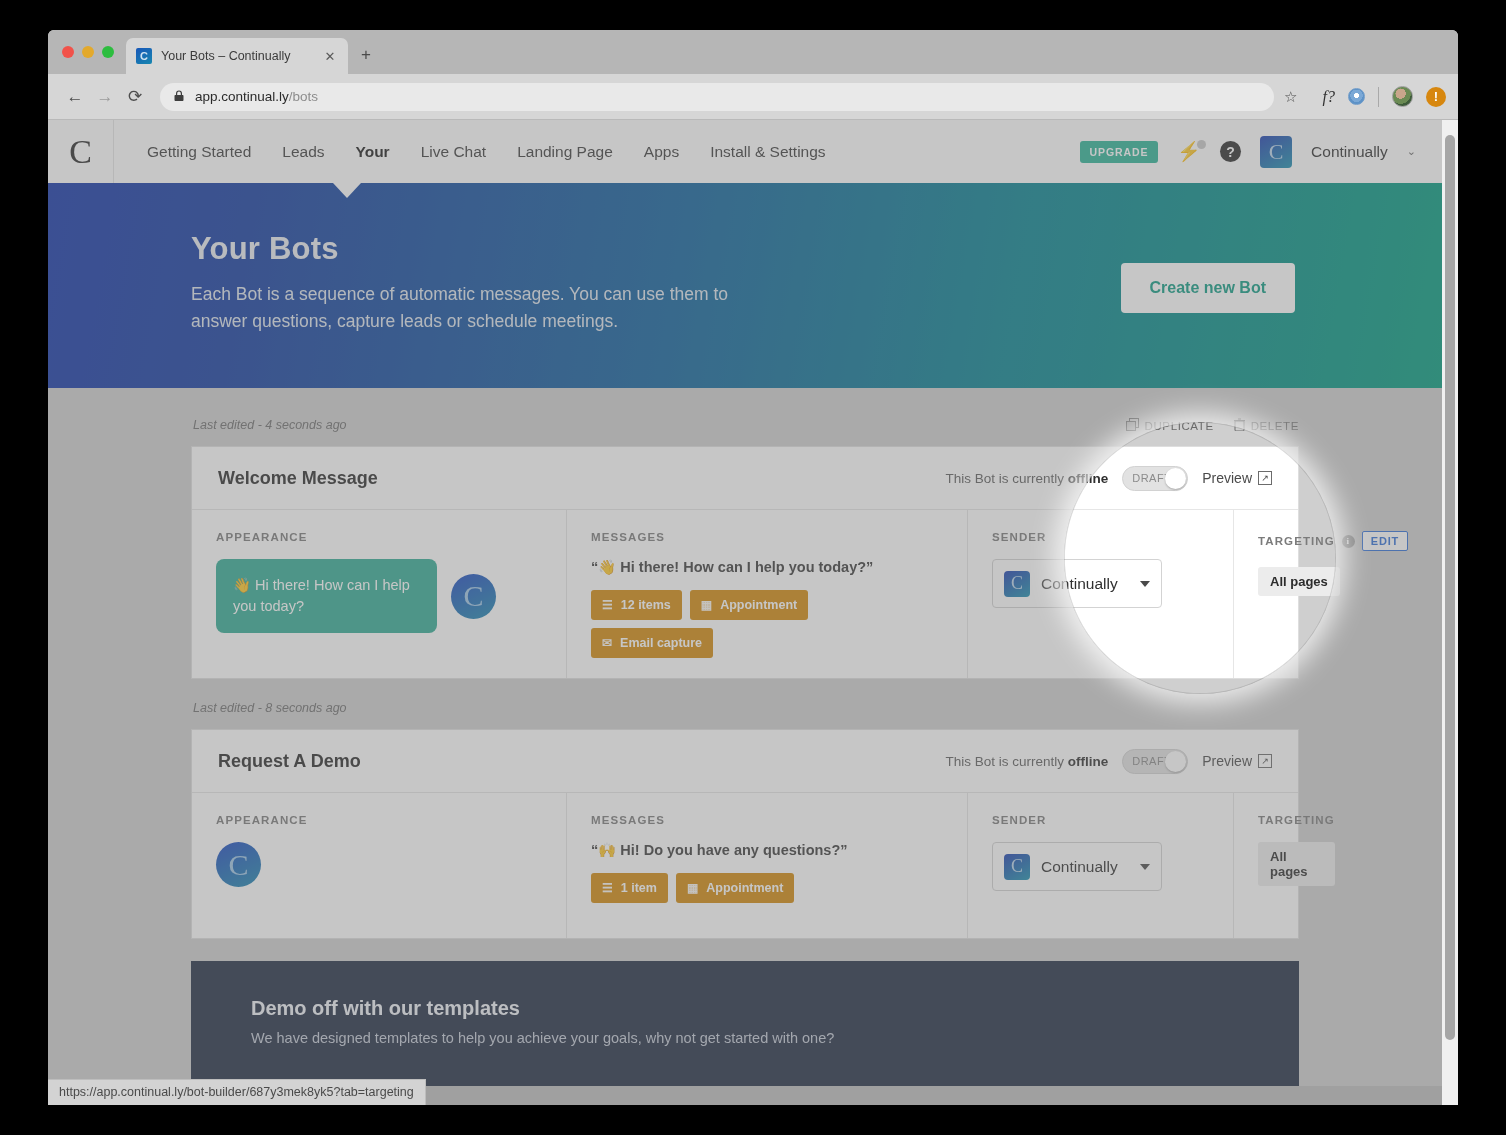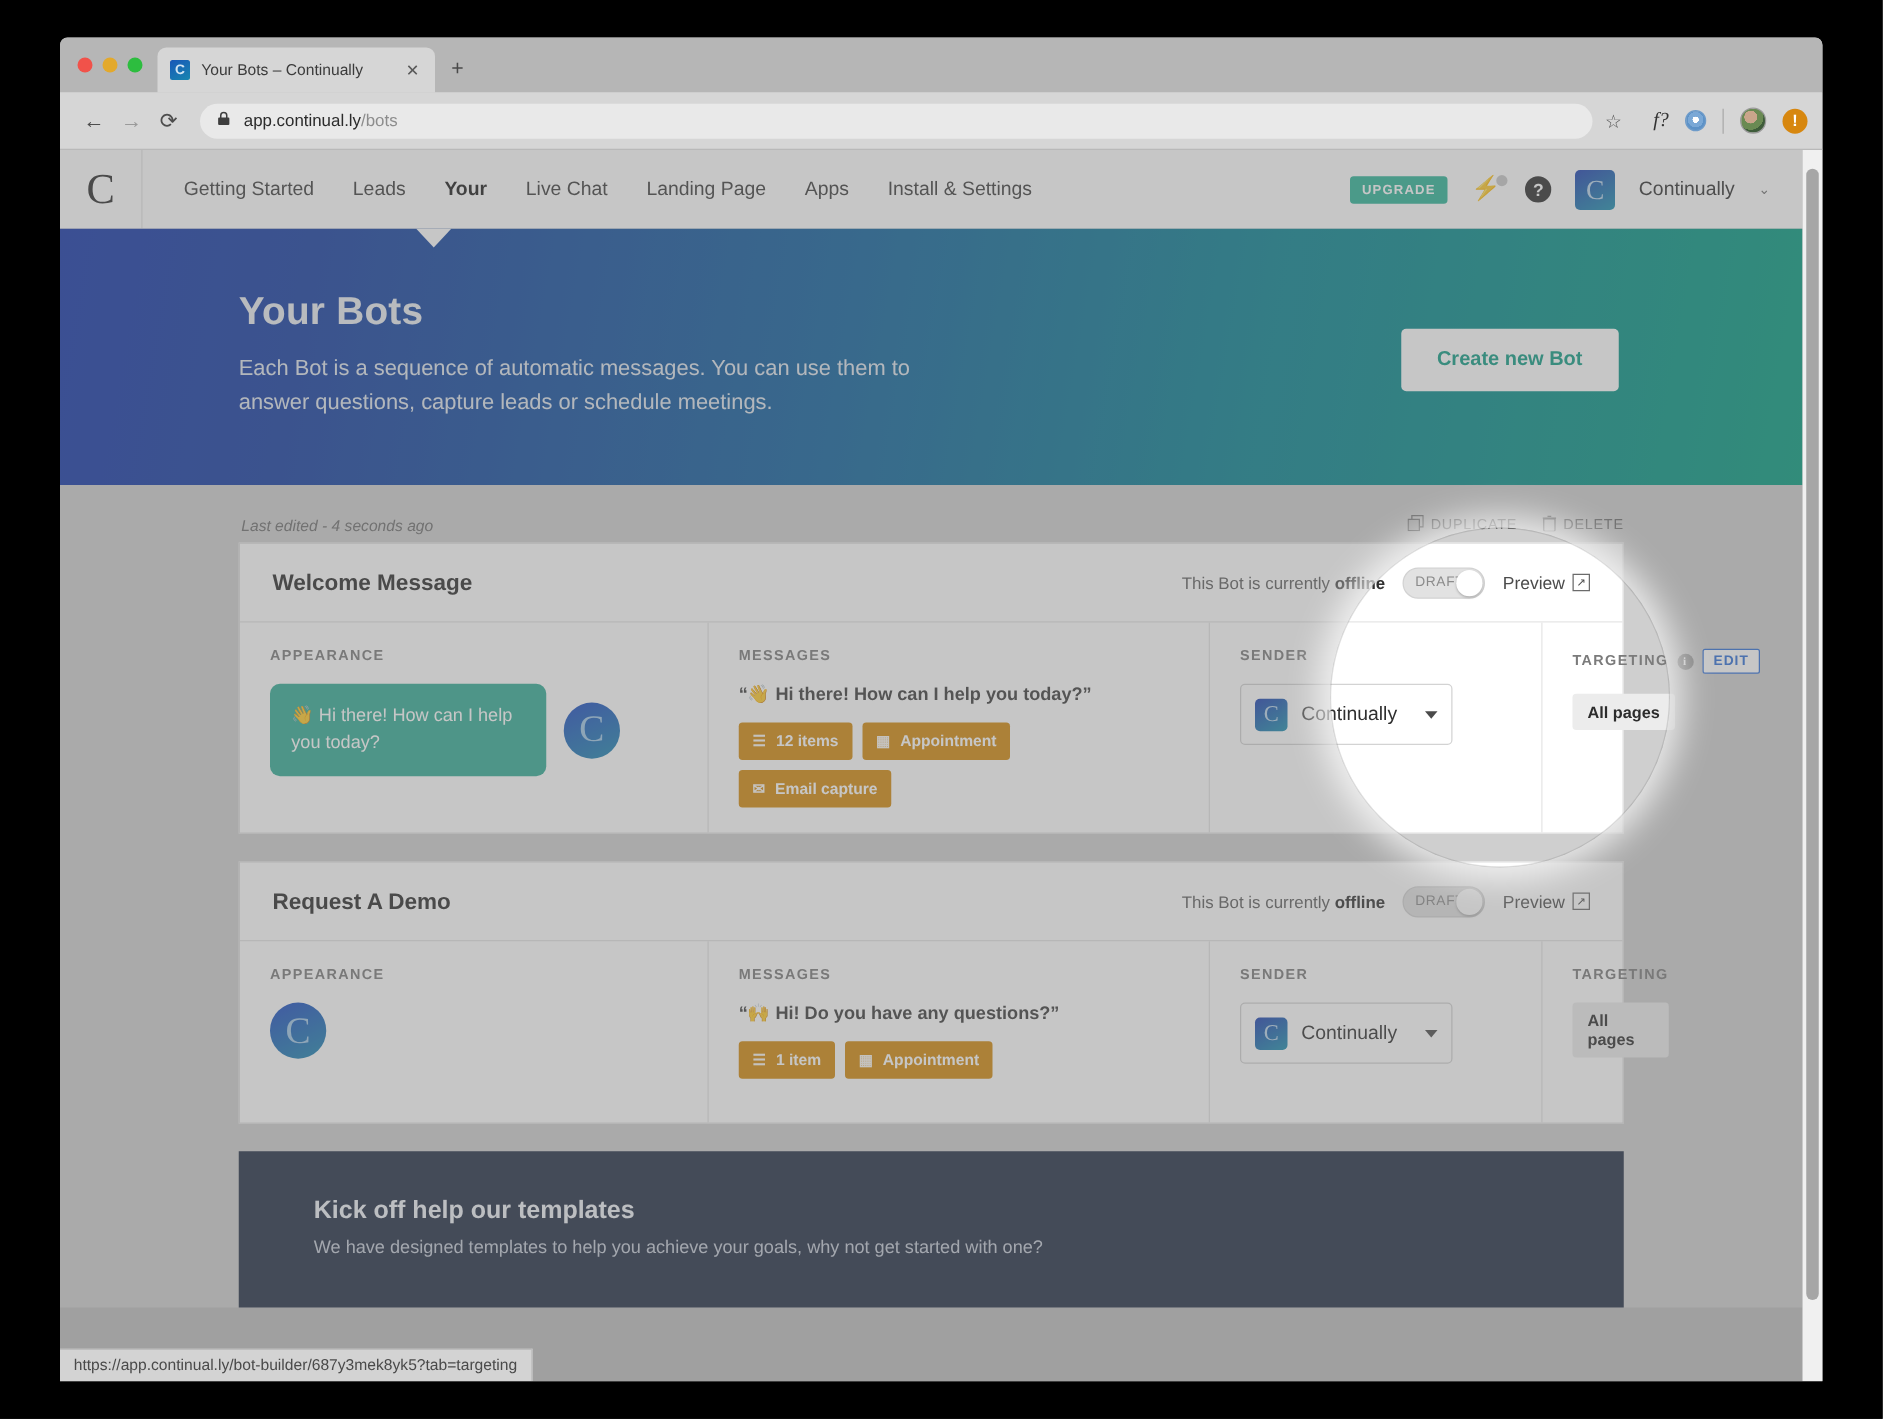--- a/index.html
+++ b/index.html
@@ -160,21 +160,21 @@
     position: absolute; right: 147px; top: 80px;
     background: #ffffff; color: #0f9c84;
     font-size: 16px; font-weight: bold;
     padding: 16px 29px; border-radius: 4px; border: 0; cursor: pointer;
     font-family: "Liberation Sans", sans-serif;
   }
 
   
   #content { padding: 18px 143px 0 143px; background: #cfcfcf; min-height: 600px; }
 
-  .meta-row { display: flex; align-items: flex-end; margin: 0 0 6px 2px; height: 22px; }
+  .meta-row { display: flex; align-items: flex-start; margin: 12px 0 6px 2px; height: 22px; }
   .meta-left { font-size: 12.5px; color: #6e6e6e; font-style: italic; }
   .meta-right { margin-left: auto; display: flex; gap: 20px; }
   .meta-action {
     display: flex; align-items: center; gap: 6px;
     font-size: 11.5px; letter-spacing: .6px; color: #6a6a6a; cursor: pointer;
   }
 
   .bot-card { background: #fff; border: 1px solid #dedede; margin-bottom: 22px; }
   .bot-head {
     display: flex; align-items: center; height: 63px; padding: 16px 26px;
@@ -475,20 +475,23 @@
               <div class="col-label">
                 <span>TARGETING</span>
                 <span class="info-dot">i</span>
                 <button class="edit-btn">EDIT</button>
               </div>
               <span class="pages-tag">All pages</span>
             </div>
           </div>
         </div>
 
+        <div class="meta-row">
+          <div class="meta-left">Last edited - 8 seconds ago</div>
+        </div>
 
         <div class="bot-card">
           <div class="bot-head">
             <div class="bot-name">Request A Demo</div>
             <div class="bot-head-right">
               <div class="status-text"><span>This Bot is currently</span> <b>offline</b></div>
               <div class="toggle">
                 <span class="lbl">DRAFT</span>
                 <span class="knob"></span>
               </div>
@@ -530,21 +533,21 @@
             <div class="col col-targeting">
               <div class="col-label">
                 <span>TARGETING</span>
               </div>
               <span class="pages-tag">All pages</span>
             </div>
           </div>
         </div>
 
         <div id="templates">
-          <div id="tpl-title">Kick off help our templates</div>
+          <div id="tpl-title">Demo off with our templates</div>
           <div id="tpl-sub">We have designed templates to help you achieve your goals, why not get started with one?</div>
         </div>
 
       </div>
     </div>
 
     <div id="dim"></div>
     <div id="spot-ring"></div>
 
     <div id="scrollbar">

